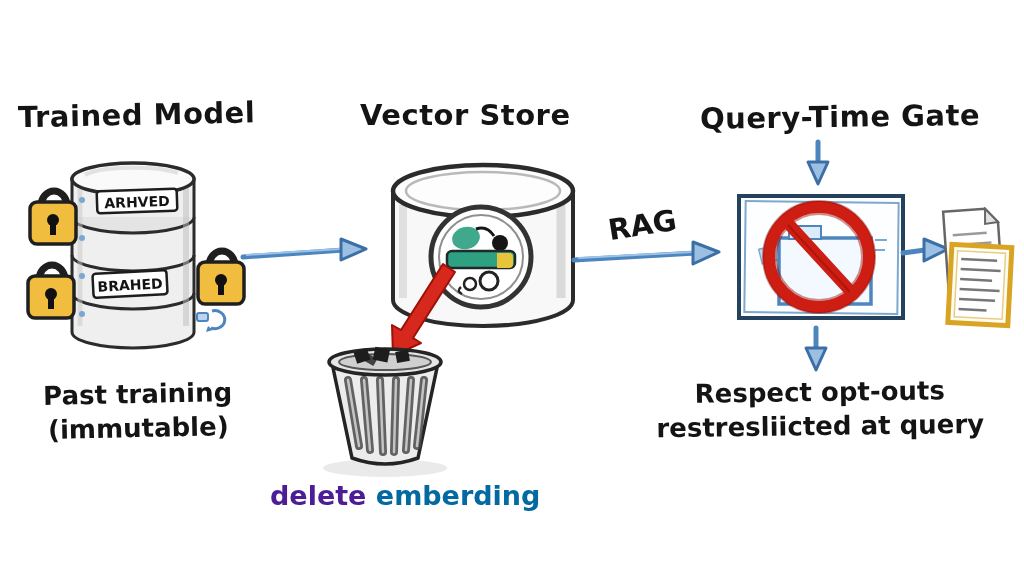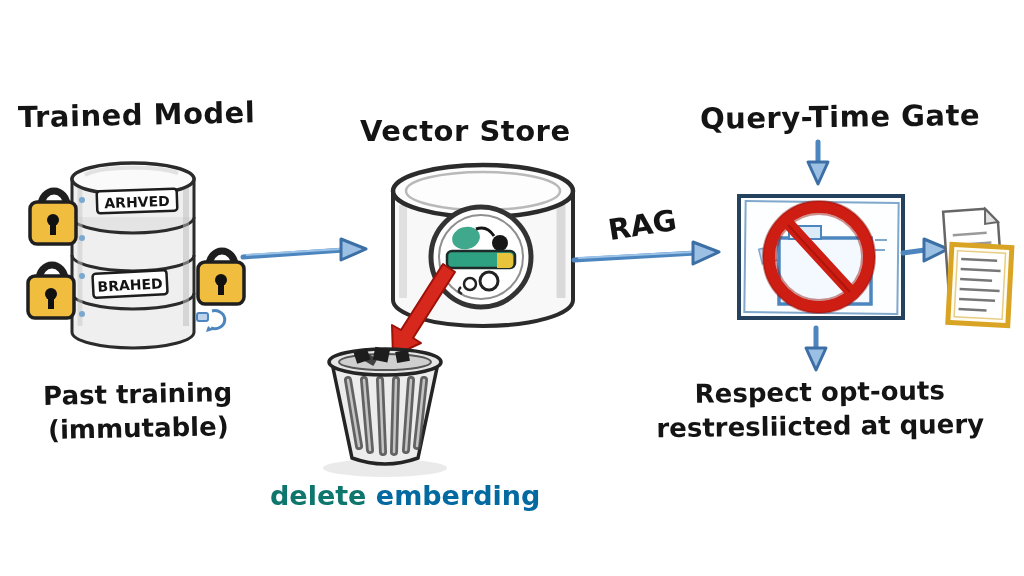--- a/index.html
+++ b/index.html
@@ -14,21 +14,21 @@
   }
   .caption{
     font-weight:700;font-size:26px;line-height:34px;text-align:center;color:#141414;
   }
   .rag{
     font-weight:700;font-size:29px;color:#141414;transform:rotate(-9deg);
   }
   .delete-caption{
     font-weight:700;font-size:27px;text-align:center;white-space:nowrap;
   }
-  .delete-word{color:#0f766e;}
+  .delete-word{color:#4c1d95;}
   .delete-rest{color:#0369a1;}
   .tilt-l{transform:rotate(-1.2deg);}
   .tilt-r{transform:rotate(-0.8deg);}
   svg{position:absolute;left:0;top:0;}
 </style>
 </head>
 <body>
 
 <div class="canvas">
 
@@ -210,21 +210,21 @@
           <path d="M960,290 h40"></path>
             <path d="M960,300 h36"></path>
             <path d="M960,310 h28"></path>
         </g>
       </g>
     </g>
   </svg>
 
   <div class="abs title tilt-l" style="left:18px;top:98px;width:220px;">Trained Model</div>
 
-  <div class="abs title" style="left:360px;top:98px;width:190px;margin-top:16px;">Vector Store</div>
+  <div class="abs title" style="left:360px;top:98px;width:190px;">Vector Store</div>
 
   <div class="abs title tilt-r" style="left:700px;top:100px;width:260px;">Query-Time Gate</div>
 
   <div class="abs caption tilt-l" style="left:28px;top:377px;width:220px;">
     <div>Past training</div>
     <div>(immutable)</div>
   </div>
 
   <div class="abs rag" style="left:608px;top:208px;">RAG</div>
 

